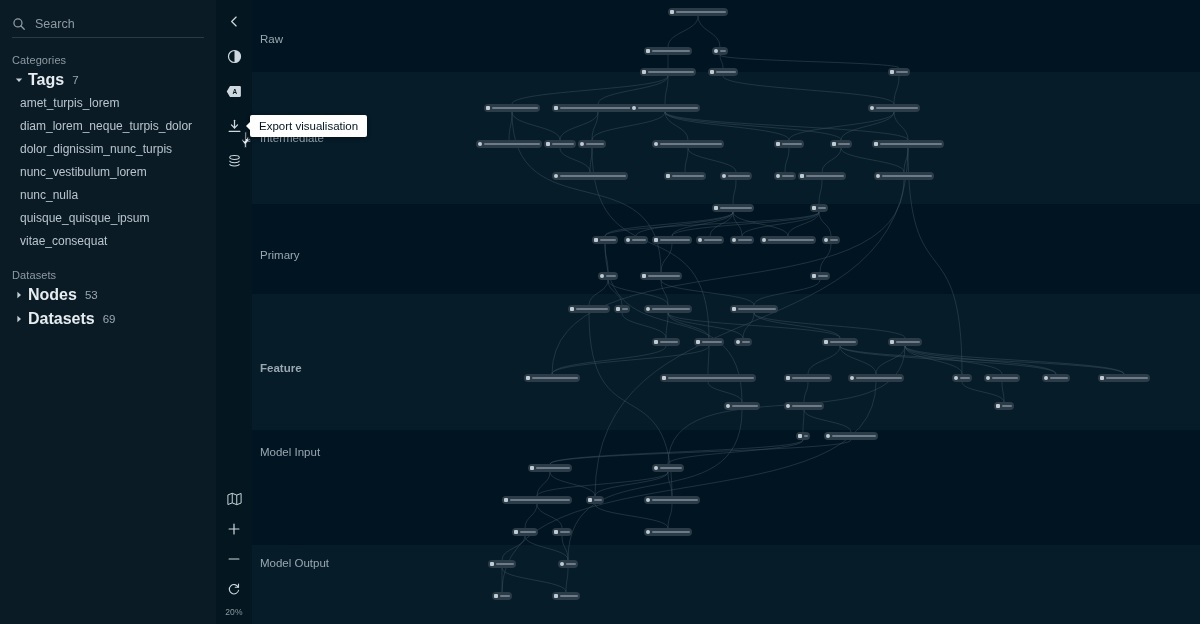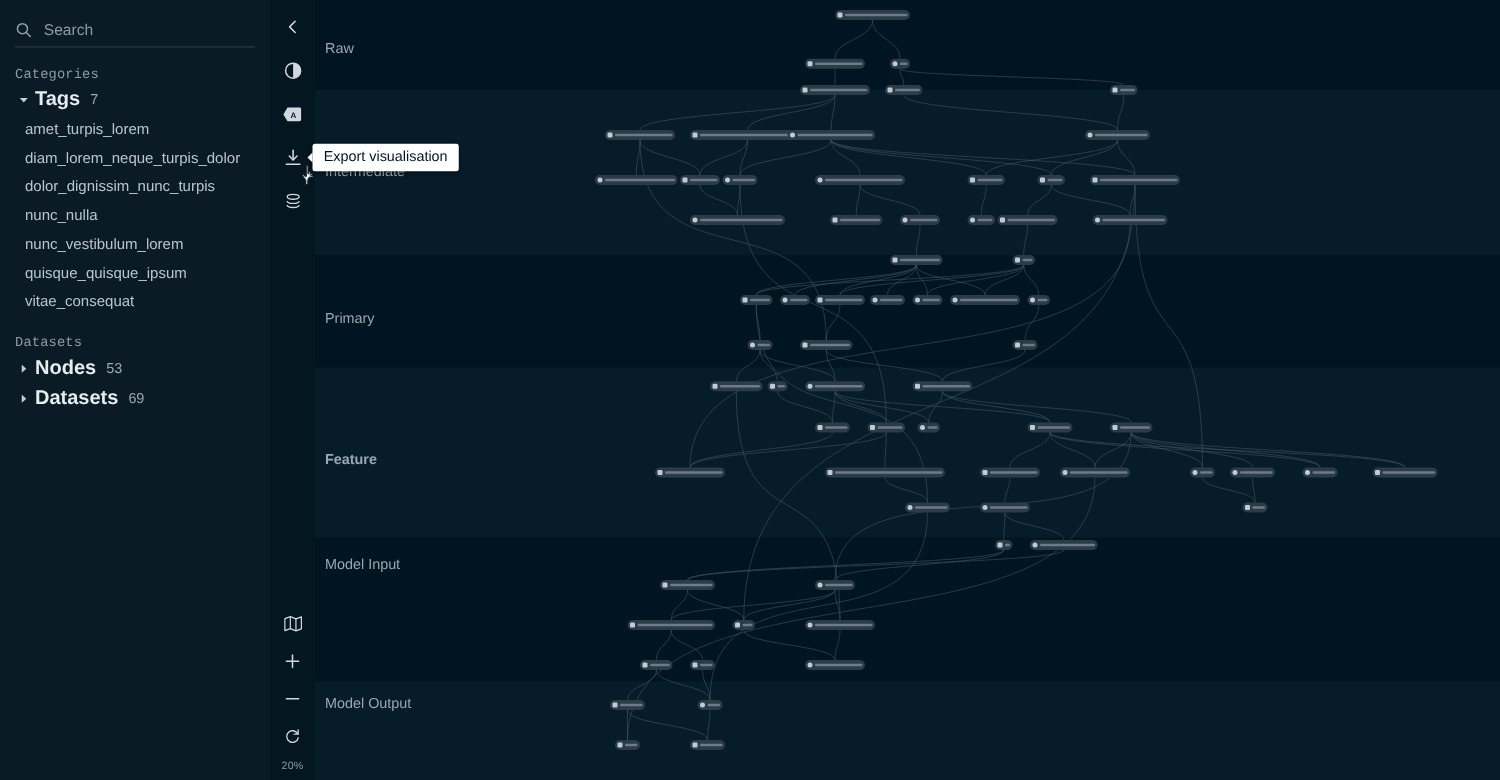--- a/index.html
+++ b/index.html
@@ -33,21 +33,20 @@
     color: #c8d2d8; font-size: 12.5px;
     font-family: "Liberation Sans", sans-serif;
     width: 100%; padding: 0; line-height: 20px;
   }
   .search-input::placeholder { color: #8d9aa3; }
 
   .section-label {
     color: #8d9aa3; font-size: 11px;
     padding: 0 0 0 12px; margin-top: 16px; margin-bottom: 2px;
     letter-spacing: .1px;
-    font-family: Liberation Mono, monospace;
   }
   .group-row {
     display: flex; align-items: center;
     height: 24px; padding-left: 12px; cursor: pointer;
   }
   .caret { width: 14px; flex: 0 0 14px; display:flex; align-items:center; justify-content:center; }
   .caret svg { display:block; }
   .group-name { color: #e6ecef; font-size: 16px; font-weight: bold; margin-left: 2px; }
   .group-count { color: #9aa7b0; font-size: 11.5px; margin-left: 8px; }
 
@@ -165,22 +164,22 @@
           </svg>
       </span>
       <span class="group-name">Tags</span>
       <span class="group-count">7</span>
     </div>
 
     <div id="tag-list">
         <div class="tag-item">amet_turpis_lorem</div>
         <div class="tag-item">diam_lorem_neque_turpis_dolor</div>
         <div class="tag-item">dolor_dignissim_nunc_turpis</div>
+        <div class="tag-item">nunc_vestibulum_lorem</div>
         <div class="tag-item">nunc_nulla</div>
-        <div class="tag-item">nunc_vestibulum_lorem</div>
         <div class="tag-item">quisque_quisque_ipsum</div>
         <div class="tag-item">vitae_consequat</div>
       </div>
 
     <div class="section-label">Datasets</div>
 
     <div id="element-list">
         <div class="group-row">
           <span class="caret">
             <svg viewBox="0 0 10 10" width="8" height="8">

